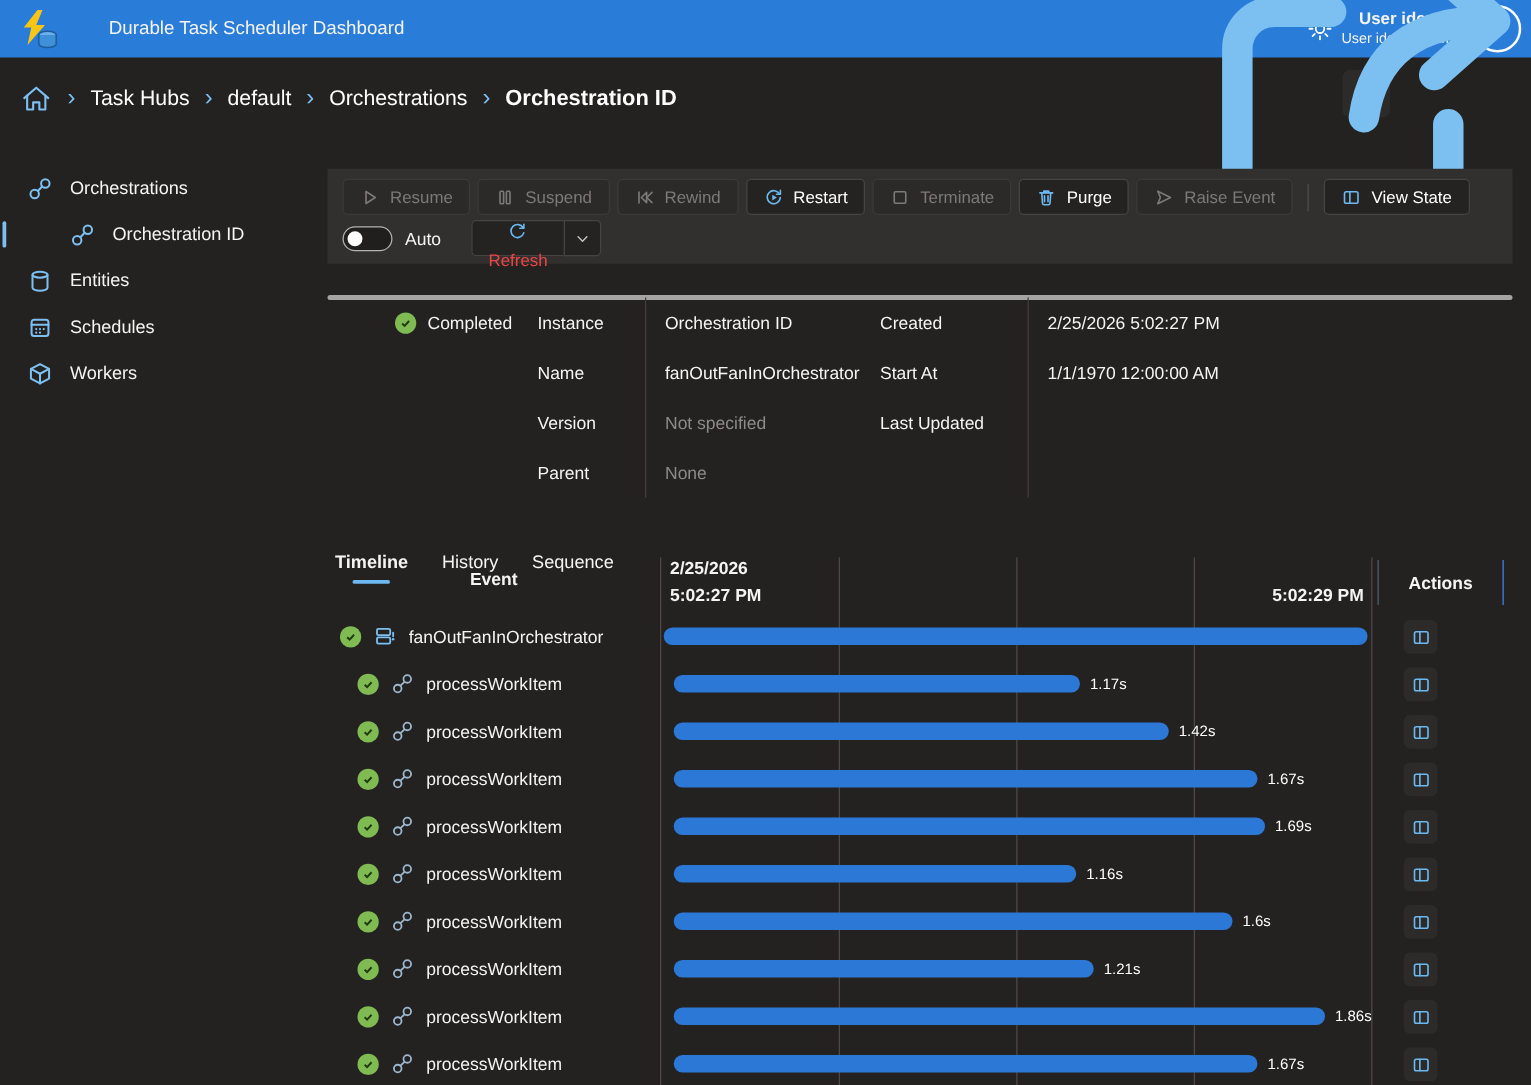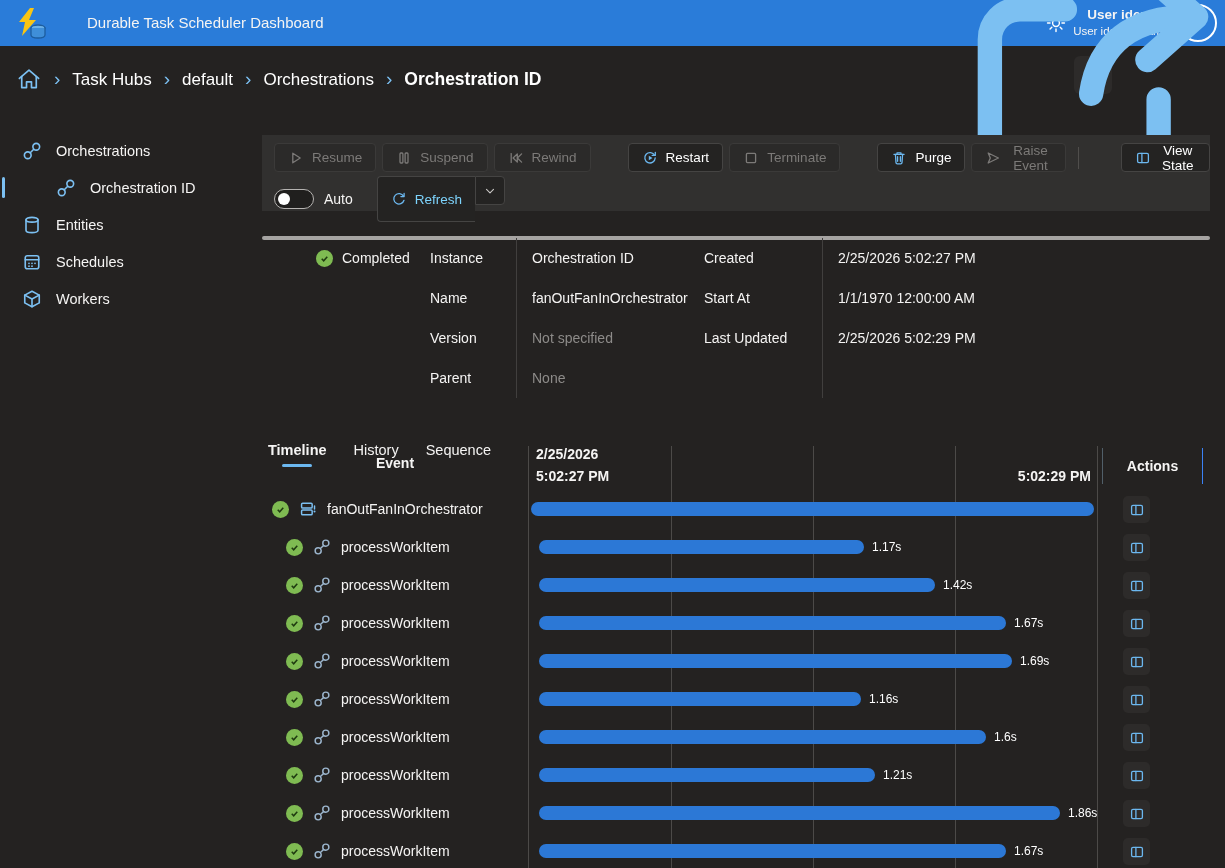--- a/index.html
+++ b/index.html
@@ -38,31 +38,31 @@
   .sel-bar { position:absolute; left:2px; top:8px; width:3px; height:21px; background:#7cc0f2; border-radius:2px; }
 
   
   .content { position:absolute; left:262px; top:112px; width:963px; bottom:0; }
 
   .toolbar-panel { position:absolute; left:0; top:23px; width:948px; height:76px; background:#31302f; padding:8px 0 0 12px; }
   .tb-row { display:flex; align-items:center; gap:6px; }
   .tb-row2 { margin-top:4px; display:flex; align-items:center; gap:10px; }
   .tbtn { height:29px; display:inline-flex; align-items:center; gap:8px; padding:0 13px; border-radius:4px;
     background:#2b2a29; border:1px solid #3b3a39; font-size:13.5px; font-family:inherit; cursor:default; }
-  .tbtn.enabled { background:#242322; border-color:#454443; color:#fff; cursor:pointer;margin-left:31px; }
+  .tbtn.enabled { background:#242322; border-color:#454443; color:#fff; cursor:pointer; }
   .tbtn.enabled .ic { color:#6cb8f0; }
   .tbtn.disabled { color:#7c7a78; }
   .tbtn.disabled .ic { color:#7c7a78; }
   .tb-divider { width:1px; height:22px; background:#504e4c; margin:0 6px; }
   .toggle { width:40px; height:20px; border:1px solid #b5b3b1; border-radius:10px; background:#201f1e; position:relative; cursor:pointer; }
   .toggle .knob { position:absolute; left:3px; top:3px; width:12px; height:12px; border-radius:50%; background:#fff; }
   .auto-label { font-size:14px; }
   .split-btn { display:flex; margin-left:14px; }
-  .split-main { height:46px; display:inline-flex; align-items:center; gap:8px; padding:0 13px; background:#242322;
-    border:1px solid #454443; border-right:none; border-radius:4px 0 0 4px; color:#7dd3fc; font-size:13.5px; font-family:inherit; cursor:pointer; }
+  .split-main { height:29px; display:inline-flex; align-items:center; gap:8px; padding:0 13px; background:#242322;
+    border:1px solid #454443; border-right:none; border-radius:4px 0 0 4px; color:#ef4444; font-size:13.5px; font-family:inherit; cursor:pointer;flex-direction:column; }
   .split-main .ic { color:#6cb8f0; }
   .split-chev { width:30px; height:29px; background:#242322; border:1px solid #454443; border-radius:0 4px 4px 0;
     color:#c8c6c4; display:flex; align-items:center; justify-content:center; cursor:pointer; }
   .toolbar-underline { position:absolute; left:0; top:101px; width:948px; height:4px; background:#a6a4a2; border-radius:2px; }
 
   
   .status { position:absolute; left:6px; top:126px; display:flex; }
   .st-cell { height:40px; display:flex; align-items:center; font-size:14px; }
   .st-badge { width:162px; }
   .badge-inner { display:flex; align-items:center; gap:9px;margin-left:48px; }
@@ -342,21 +342,20 @@
           <div class="st-cell muted">None</div>
         </div>
       <div class="st-labels-r" id="st-labels-r">
           <div class="st-cell">Created</div>
           <div class="st-cell">Start At</div>
           <div class="st-cell">Last Updated</div>
         </div>
       <div class="st-vals-r" id="st-vals-r">
           <div class="st-cell">2/25/2026 5:02:27 PM</div>
           <div class="st-cell">1/1/1970 12:00:00 AM</div>
-          <div class="st-cell">2/25/2026 5:02:29 PM</div>
         </div>
     </div>
 
     <div class="tabs" id="tabs">
         <div class="tab active">Timeline</div>
         <div class="tab">History</div>
         <div class="tab">Sequence</div>
       </div>
 
     <div class="ttable">

